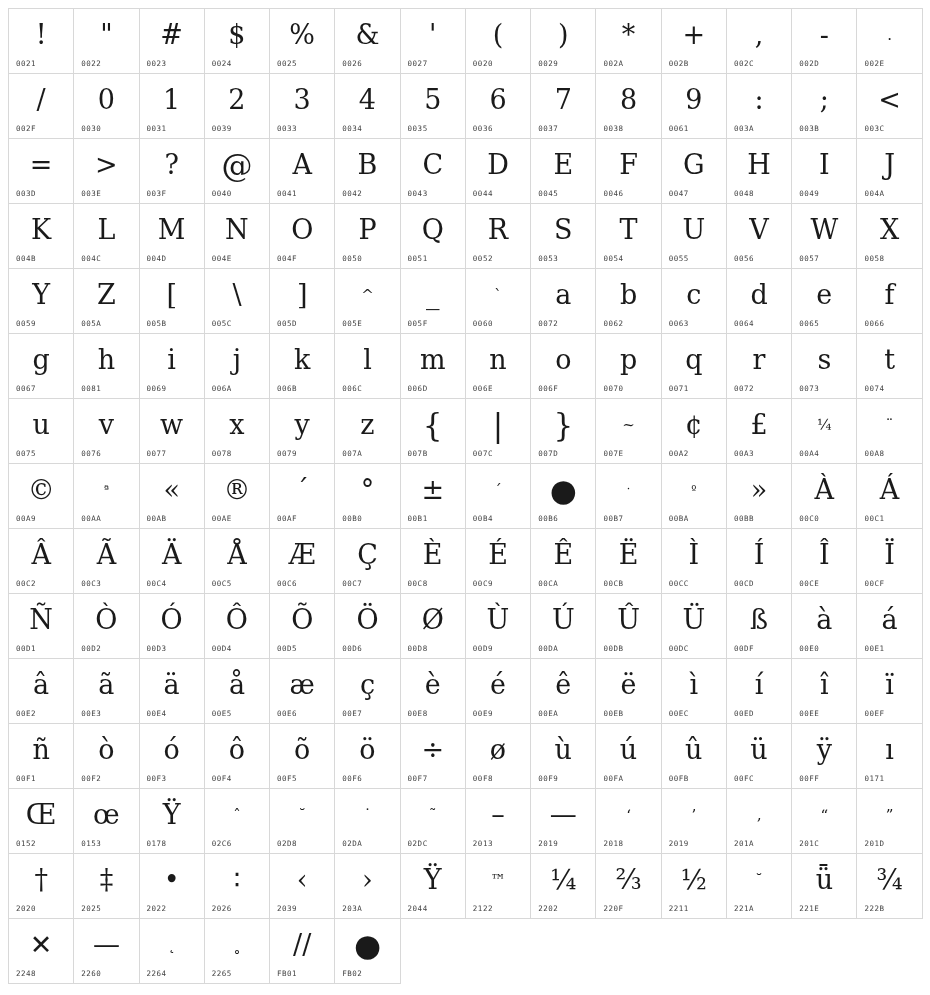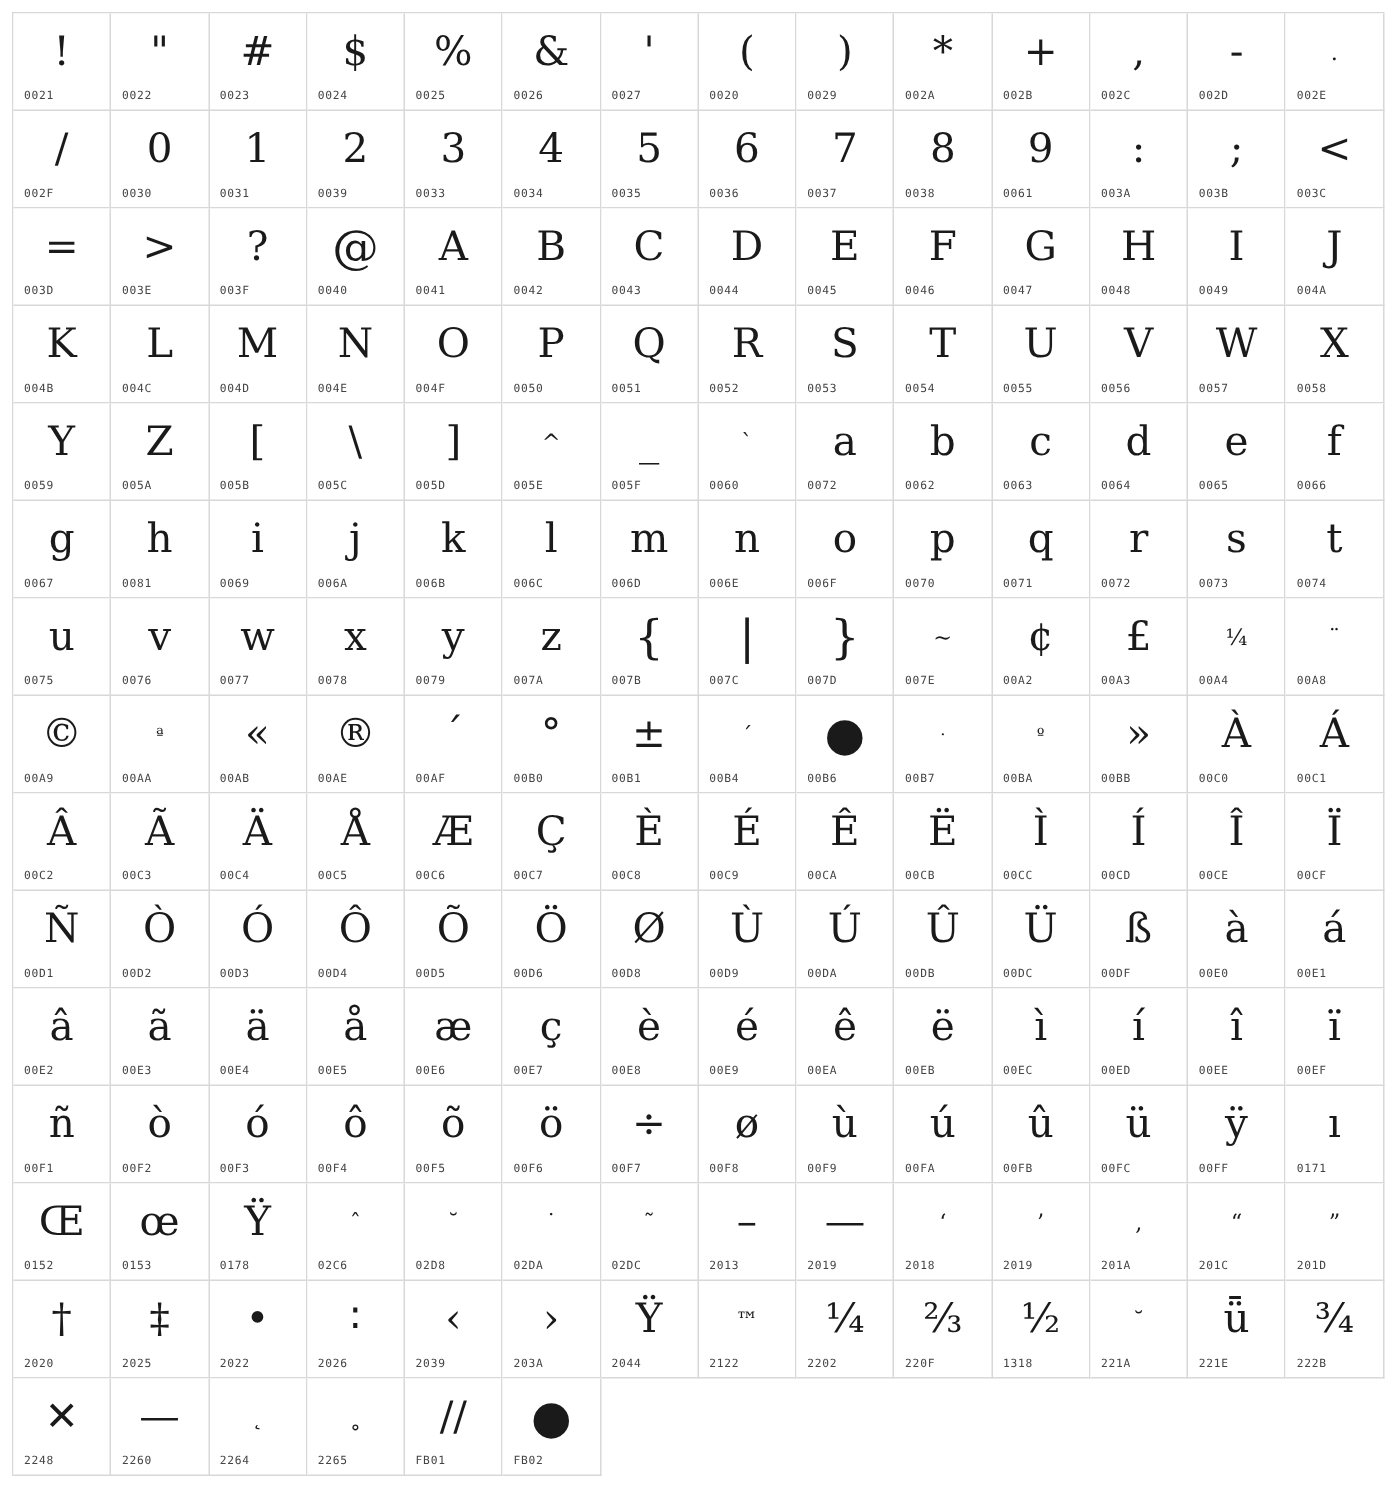--- a/index.html
+++ b/index.html
@@ -830,21 +830,21 @@
       <div class="cell">
         <div class="glyph">¼</div>
         <div class="code">2202</div>
       </div>
       <div class="cell">
         <div class="glyph">⅔</div>
         <div class="code">220F</div>
       </div>
       <div class="cell">
         <div class="glyph">½</div>
-        <div class="code">1318</div>
+        <div class="code">2211</div>
       </div>
       <div class="cell small">
         <div class="glyph">˘</div>
         <div class="code">221A</div>
       </div>
       <div class="cell">
         <div class="glyph">ǖ</div>
         <div class="code">221E</div>
       </div>
       <div class="cell">

